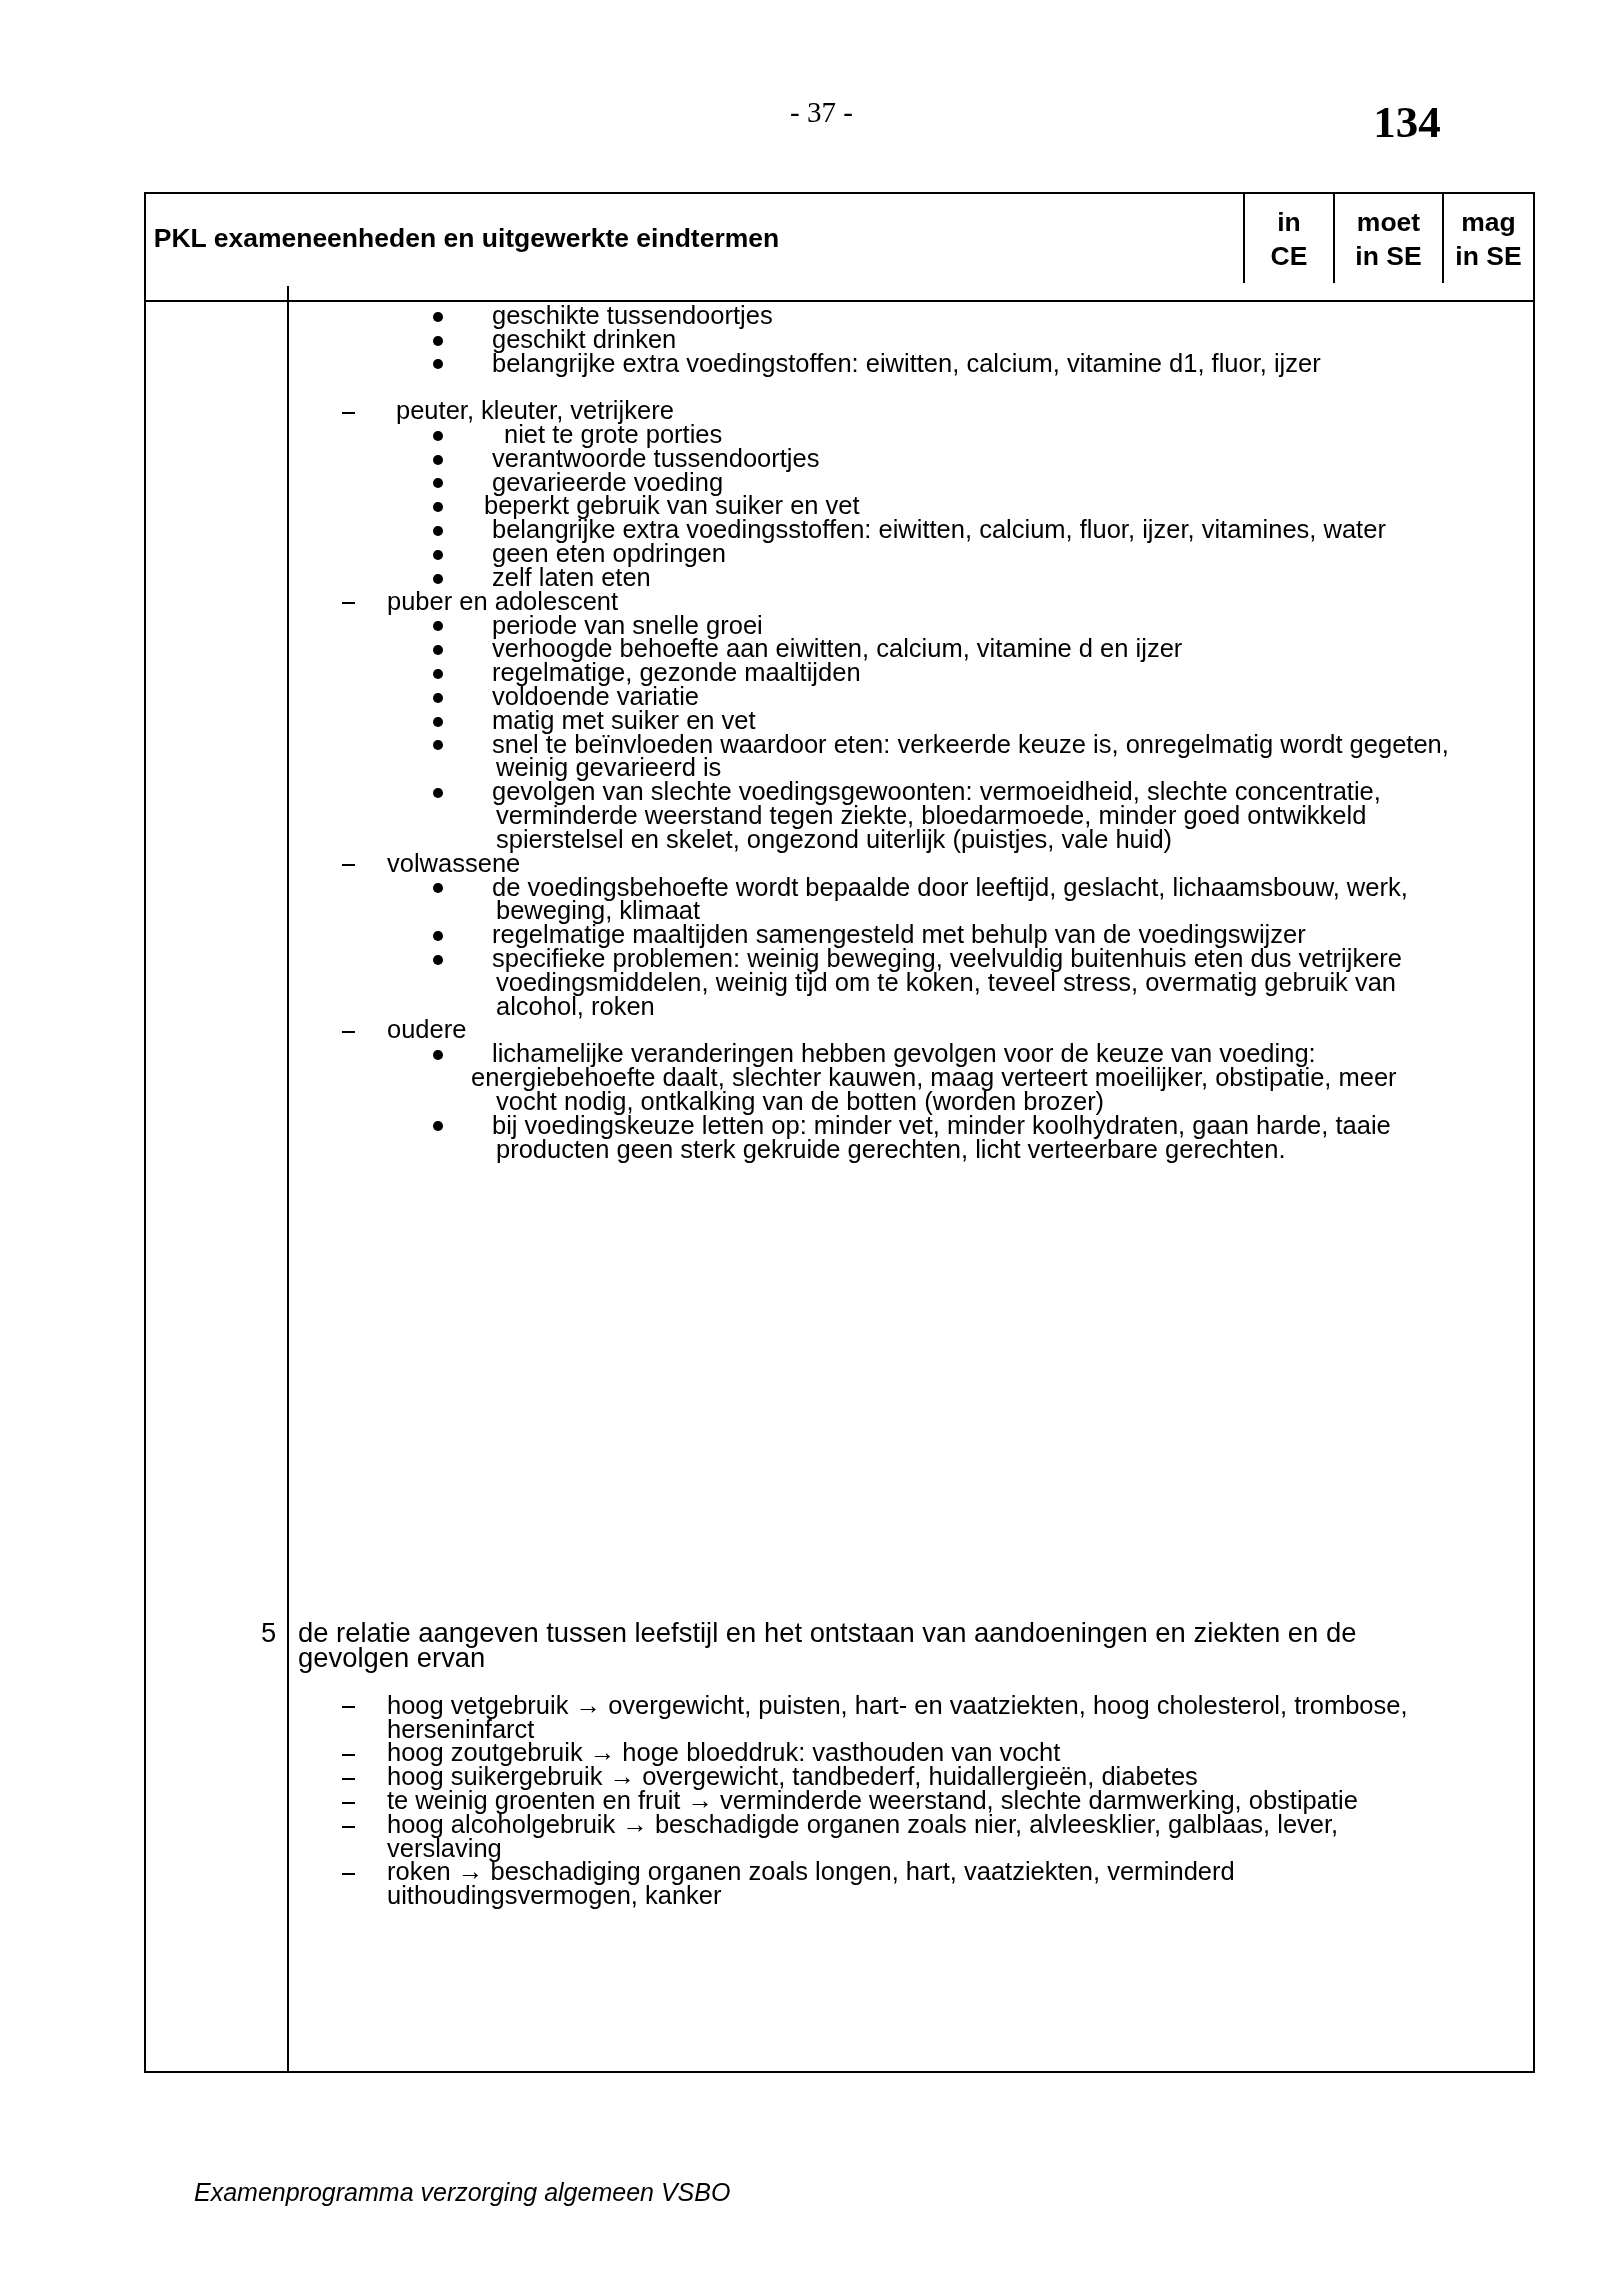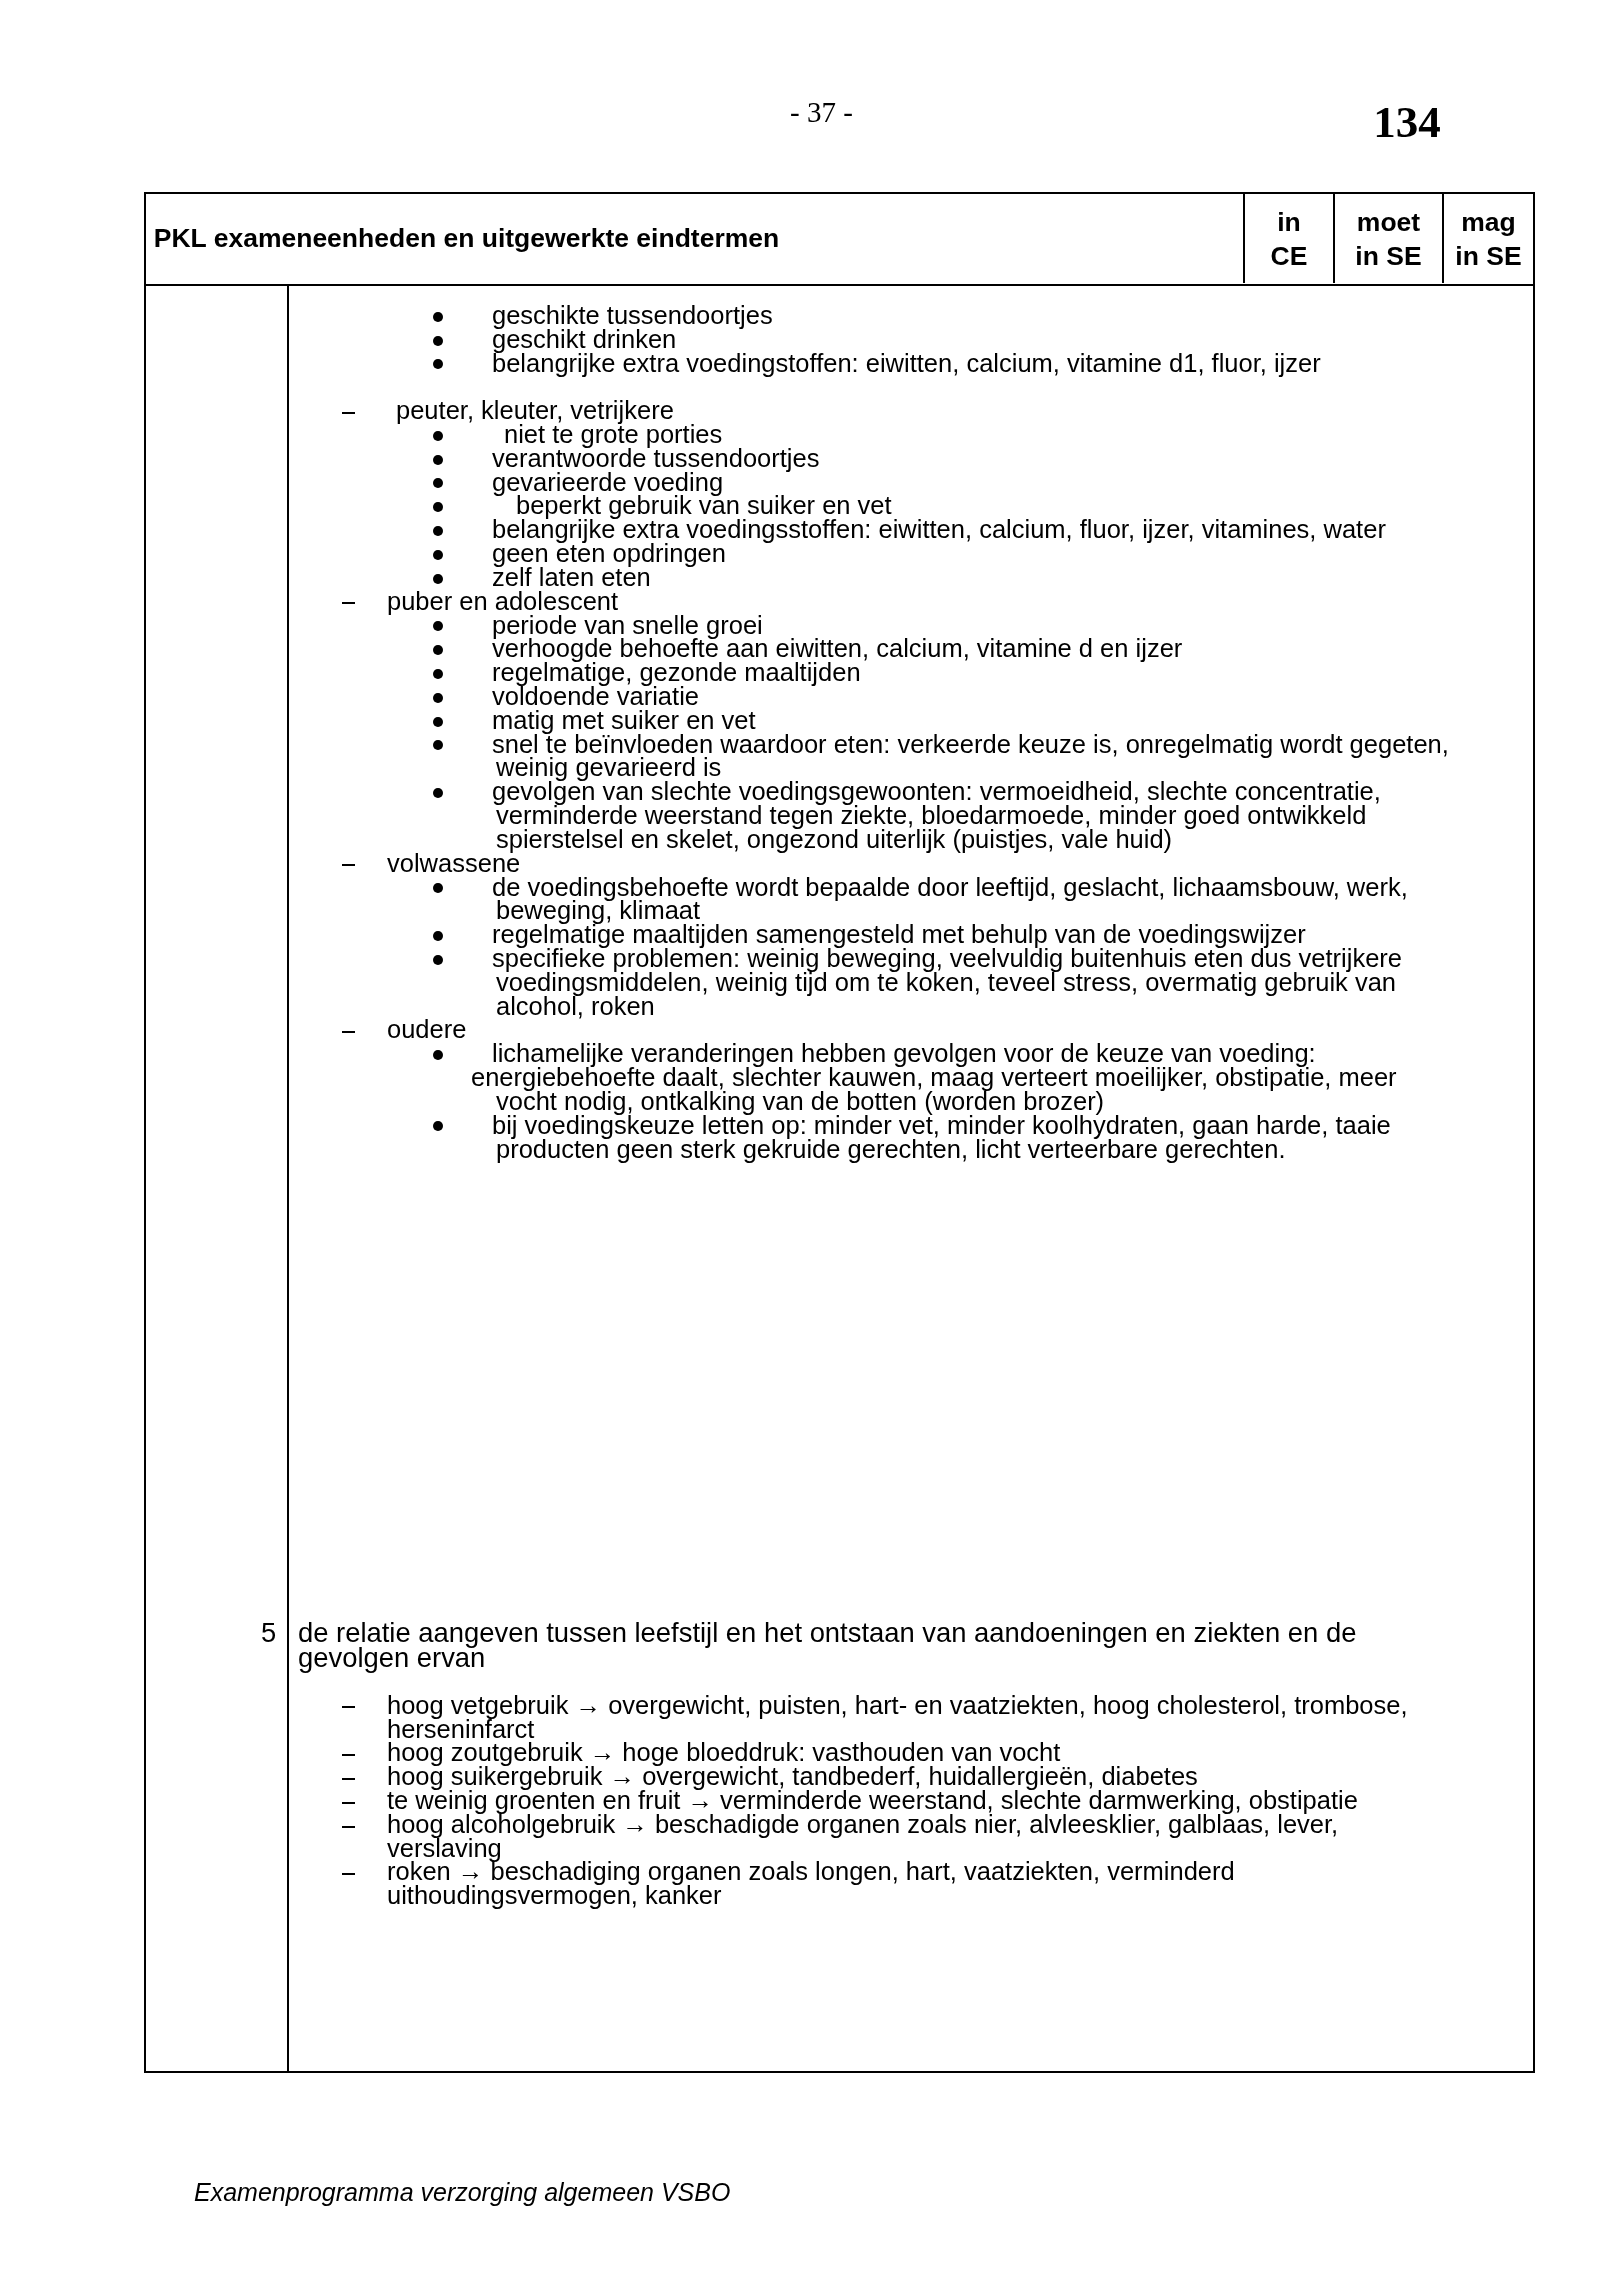--- a/index.html
+++ b/index.html
@@ -5,21 +5,21 @@
   html, body { margin: 0; padding: 0; background: #ffffff; }
   body { width: 1621px; height: 2293px; position: relative; overflow: hidden;
          font-family: "Liberation Sans", sans-serif; color: #000; }
   .page-num { position: absolute; top: 96px; left: 745px; width: 153px; text-align: center;
               font-family: "Liberation Serif", serif; font-size: 29px; }
   .doc-num { position: absolute; top: 96px; left: 1353px; width: 108px; text-align: center;
              font-family: "Liberation Serif", serif; font-weight: bold; font-size: 45px; }
 
   .table { position: absolute; left: 144px; top: 192px; width: 1391px; height: 1881px;
            border: 2.9px solid #000; box-sizing: border-box; }
-  .thead { position: absolute; left: 0; top: 0; right: 0; height: 92px; border-bottom: 2.9px solid #000; box-sizing: border-box; }
+  .thead { position: absolute; left: 0; top: 0; right: 0; height: 108px; border-bottom: 2.9px solid #000; box-sizing: border-box; }
   .th-main { position: absolute; left: 7.8px; top: 0; height: 89px; display: flex; align-items: center;
              font-weight: bold; font-size: 26.5px; }
   .th-col { position: absolute; top: 0; height: 89px; border-left: 2px solid #000; box-sizing: border-box;
             display: flex; align-items: center; justify-content: center; text-align: center;
             font-weight: bold; font-size: 26.5px; line-height: 34px; flex-direction: column; }
   .th-col span { display: block; }
   .col-ce { left: 1097px; width: 90px; }
   .col-moet { left: 1187px; width: 109px; }
   .col-mag { left: 1296px; width: 91px; }
 
@@ -68,21 +68,21 @@
     <div class="line" style="top: 349px; left: 492px;">belangrijke extra voedingstoffen: eiwitten, calcium, vitamine d1, fluor, ijzer</div>
     <span class="dash-mark" style="top: 412px; left: 342px;"></span>
     <div class="line" style="top: 396px; left: 396px;">peuter, kleuter, vetrijkere</div>
     <span class="bullet-mark" style="top: 431px; left: 433px;"></span>
     <div class="line" style="top: 420px; left: 492px; margin-left: 12px;">niet te grote porties</div>
     <span class="bullet-mark" style="top: 455px; left: 433px;"></span>
     <div class="line" style="top: 444px; left: 492px;">verantwoorde tussendoortjes</div>
     <span class="bullet-mark" style="top: 478px; left: 433px;"></span>
     <div class="line" style="top: 468px; left: 492px;">gevarieerde voeding</div>
     <span class="bullet-mark" style="top: 502px; left: 433px;"></span>
-    <div class="line" style="top: 491px; left: 516px;">beperkt gebruik van suiker en vet</div>
+    <div class="line" style="top: 491px; left: 484px;">beperkt gebruik van suiker en vet</div>
     <span class="bullet-mark" style="top: 526px; left: 433px;"></span>
     <div class="line" style="top: 515px; left: 492px;">belangrijke extra voedingsstoffen: eiwitten, calcium, fluor, ijzer, vitamines, water</div>
     <span class="bullet-mark" style="top: 550px; left: 433px;"></span>
     <div class="line" style="top: 539px; left: 492px;">geen eten opdringen</div>
     <span class="bullet-mark" style="top: 574px; left: 433px;"></span>
     <div class="line" style="top: 563px; left: 492px;">zelf laten eten</div>
     <span class="dash-mark" style="top: 602px; left: 342px;"></span>
     <div class="line" style="top: 587px; left: 387px;">puber en adolescent</div>
     <span class="bullet-mark" style="top: 621px; left: 433px;"></span>
     <div class="line" style="top: 611px; left: 492px;">periode van snelle groei</div>

